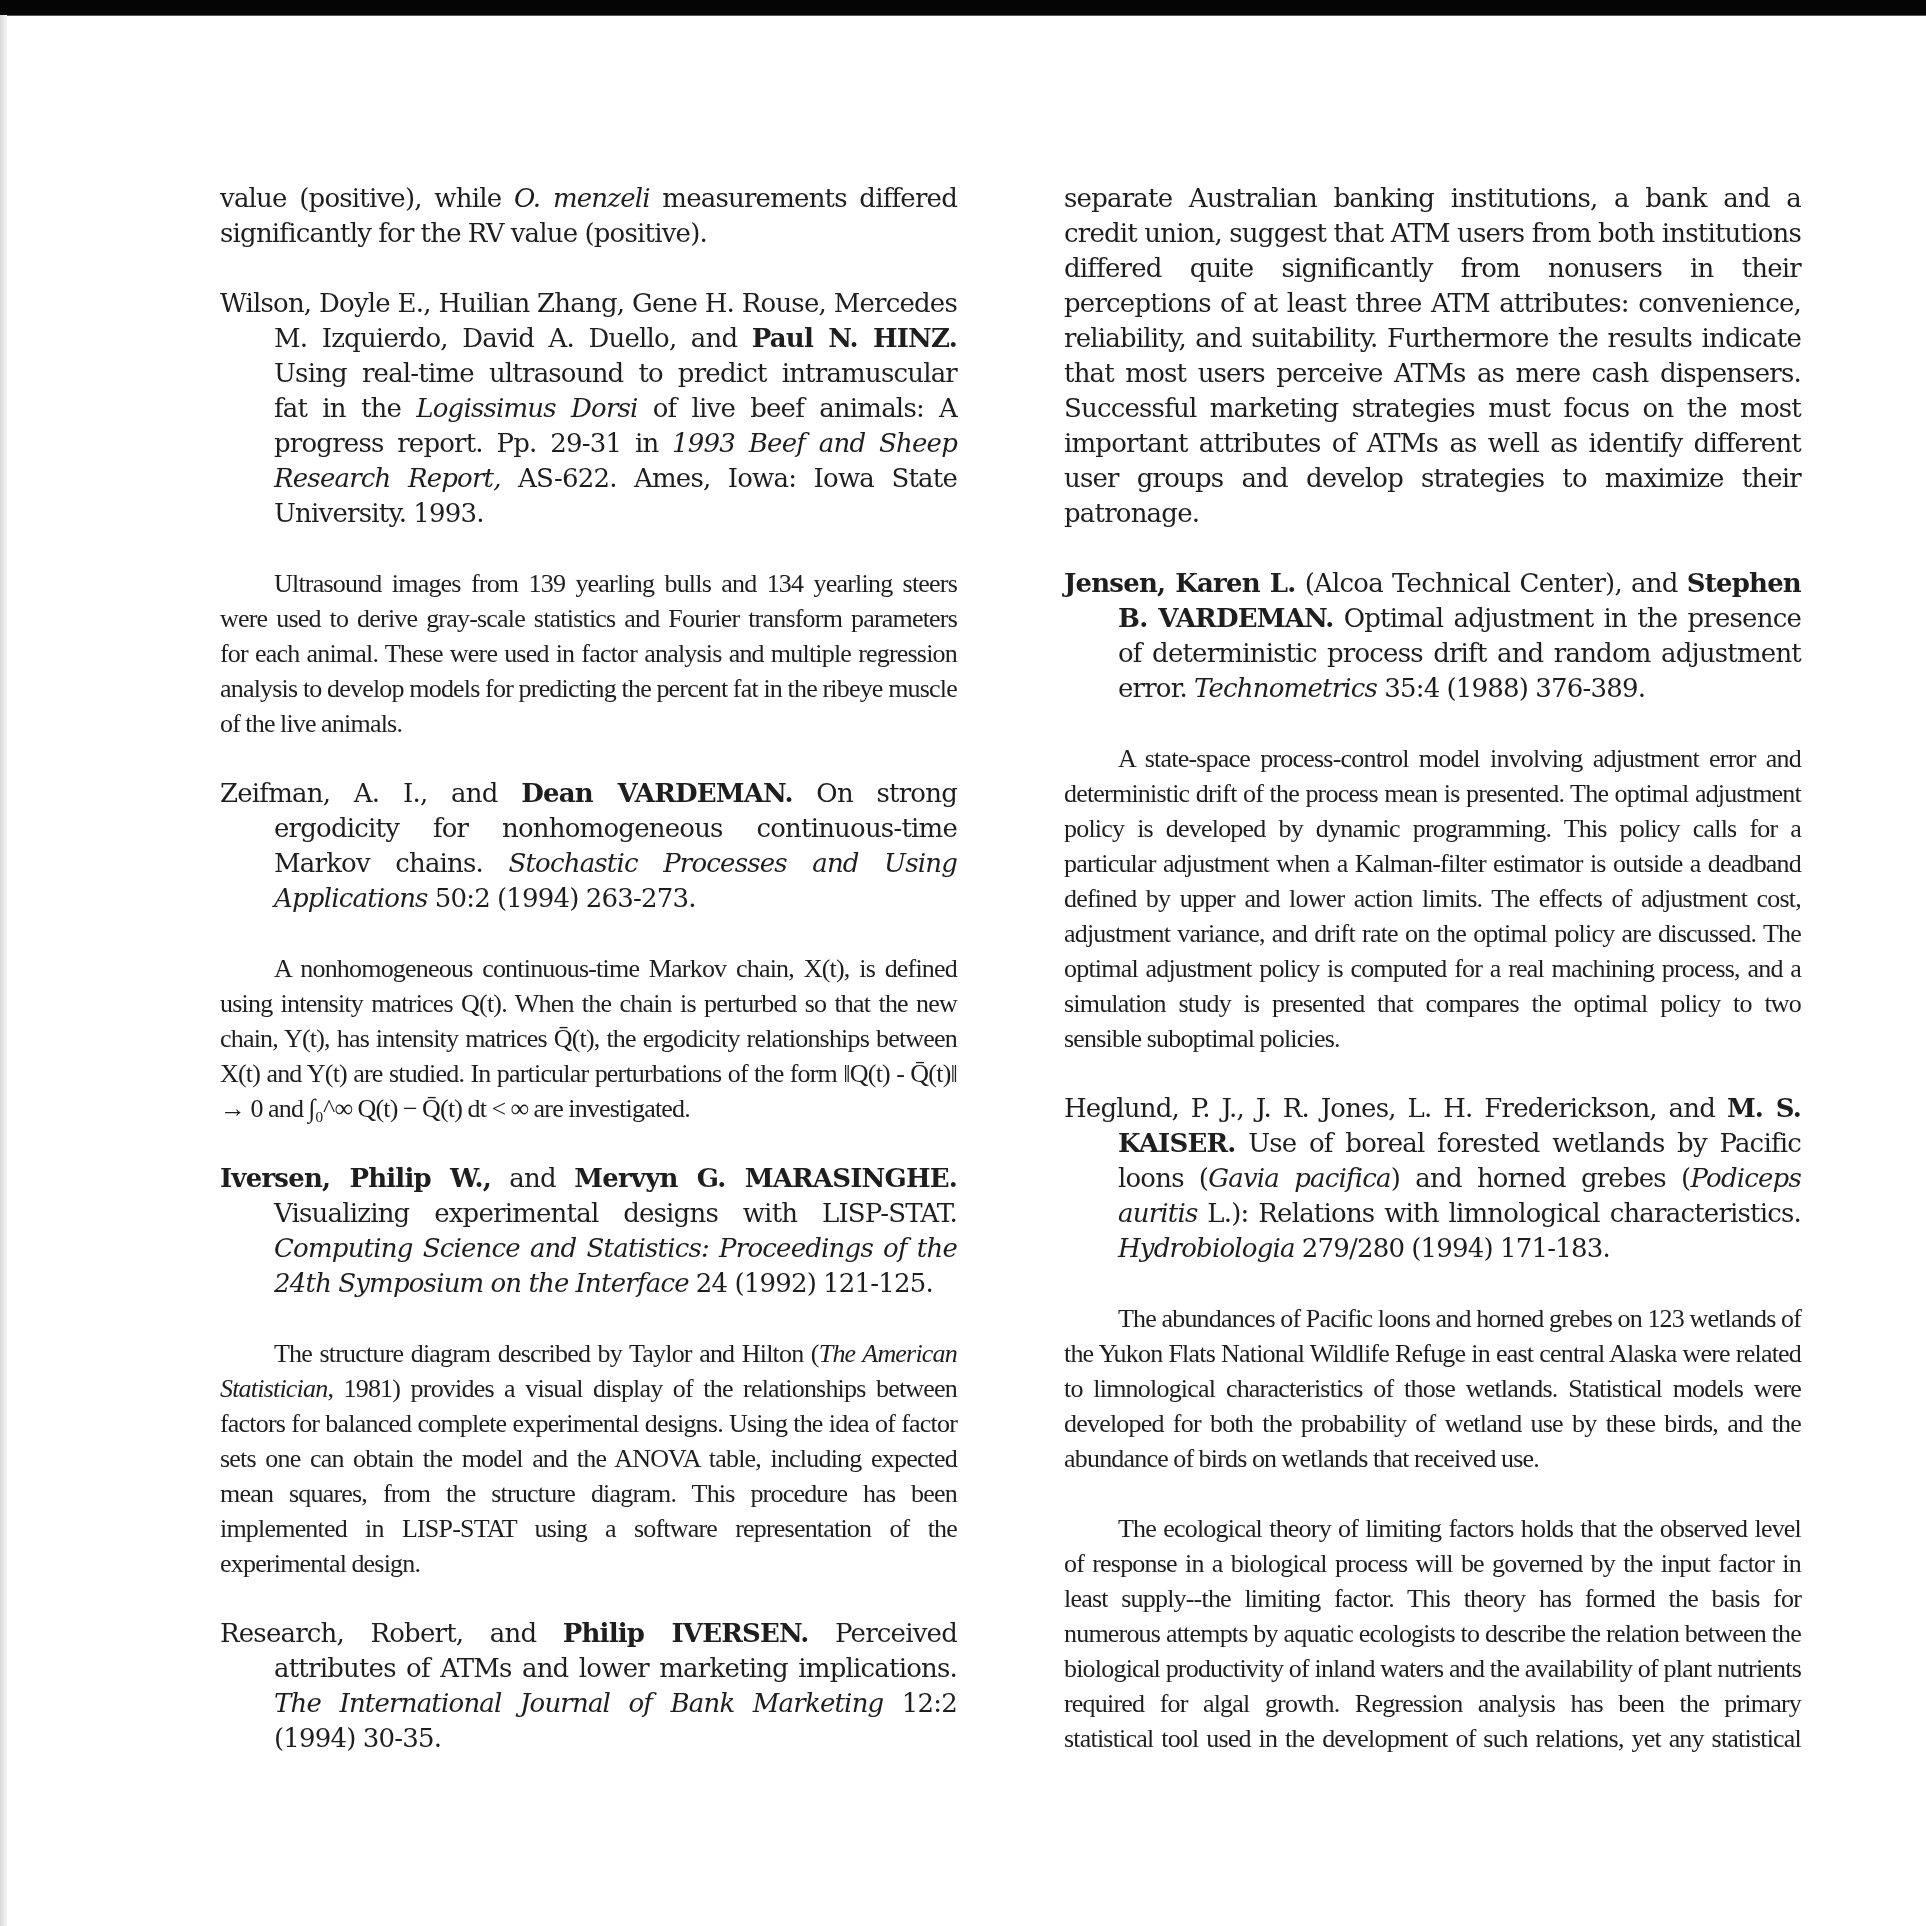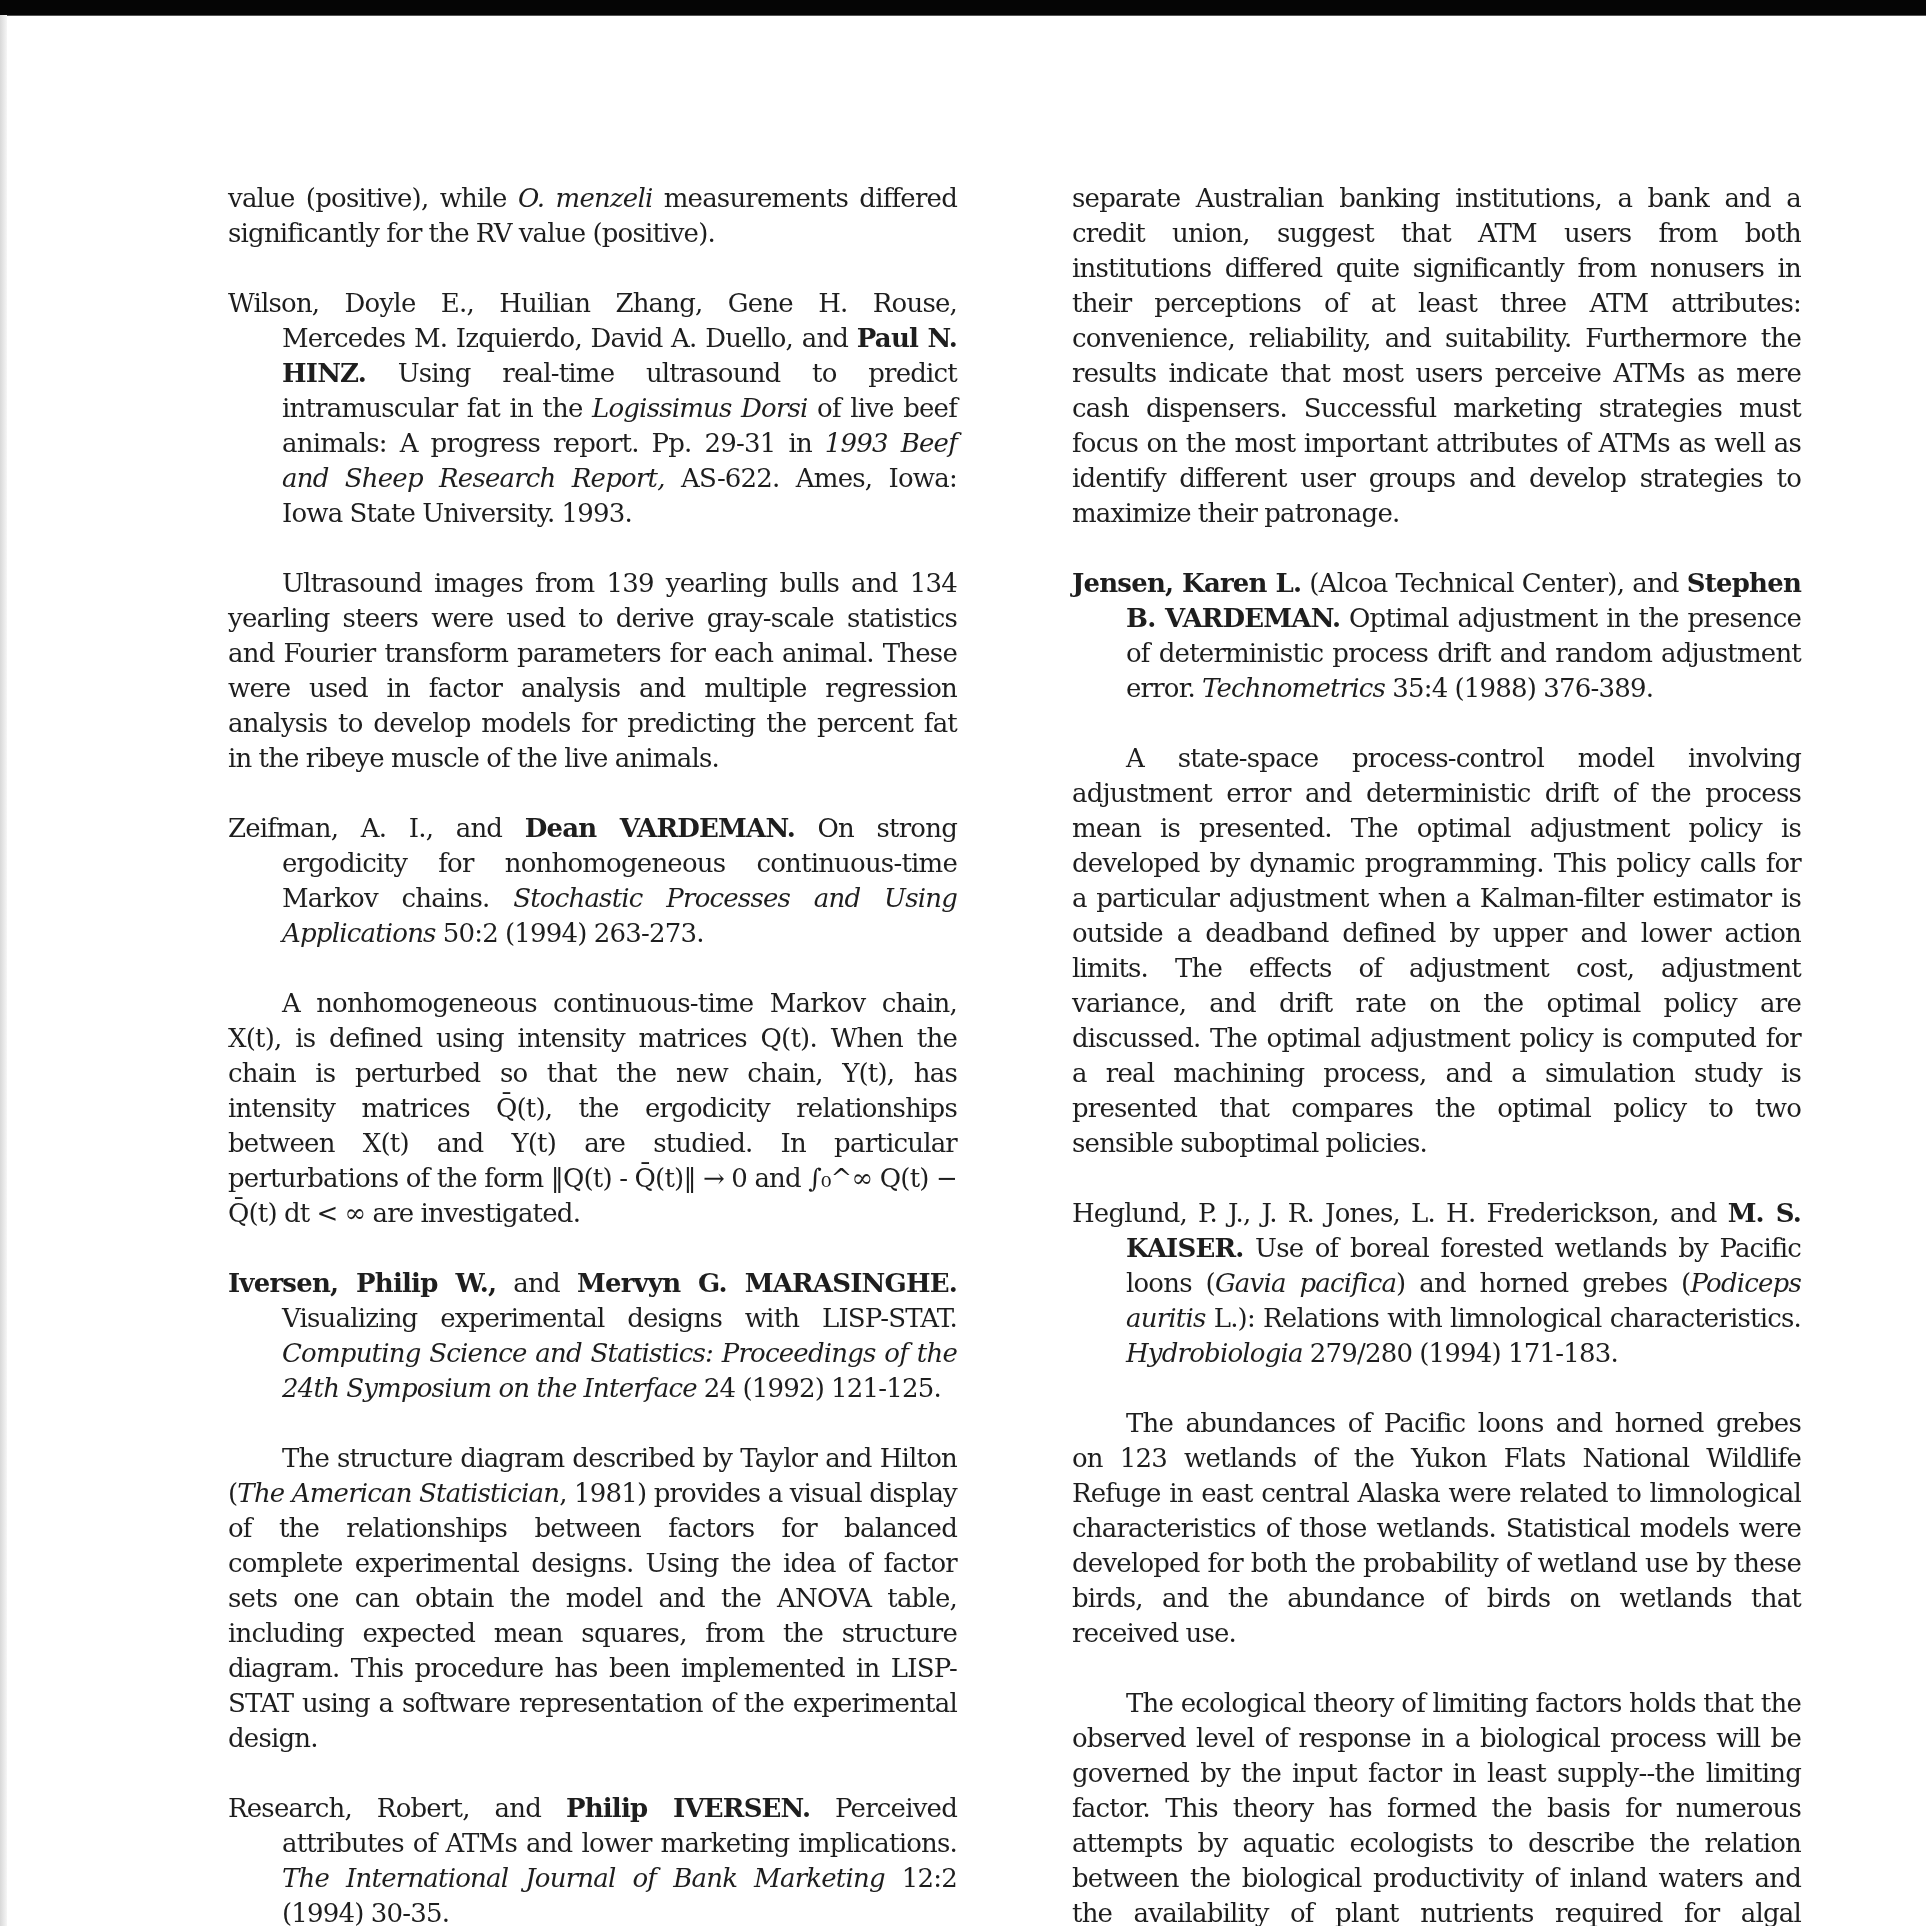--- a/index.html
+++ b/index.html
@@ -22,25 +22,25 @@
     }
     .column {
       position: absolute; top: 181px; width: 745px;
       font-size: 26px; line-height: 35px;
       letter-spacing: -0.8px;
       word-spacing: -0.4px;
     }
     .col-left { left: 212px; }
     .col-right { left: 1056px; }
     .para {
-      margin: 0 0 35px 16px;
+      margin: 0 0 35px 8px;
       text-align: justify;
       text-align-last: left;
     }
-    .abstract { text-indent: 54px; }
+    .abstract { text-indent: 54px; font-family: Liberation Serif, serif; }
     .citation {
       padding-left: 54px;
       text-indent: -54px;
     }
     .continuation { text-indent: 0; }
     b { font-weight: bold; }
     i { font-style: italic; }
   </style>
 </head>
 <body>

